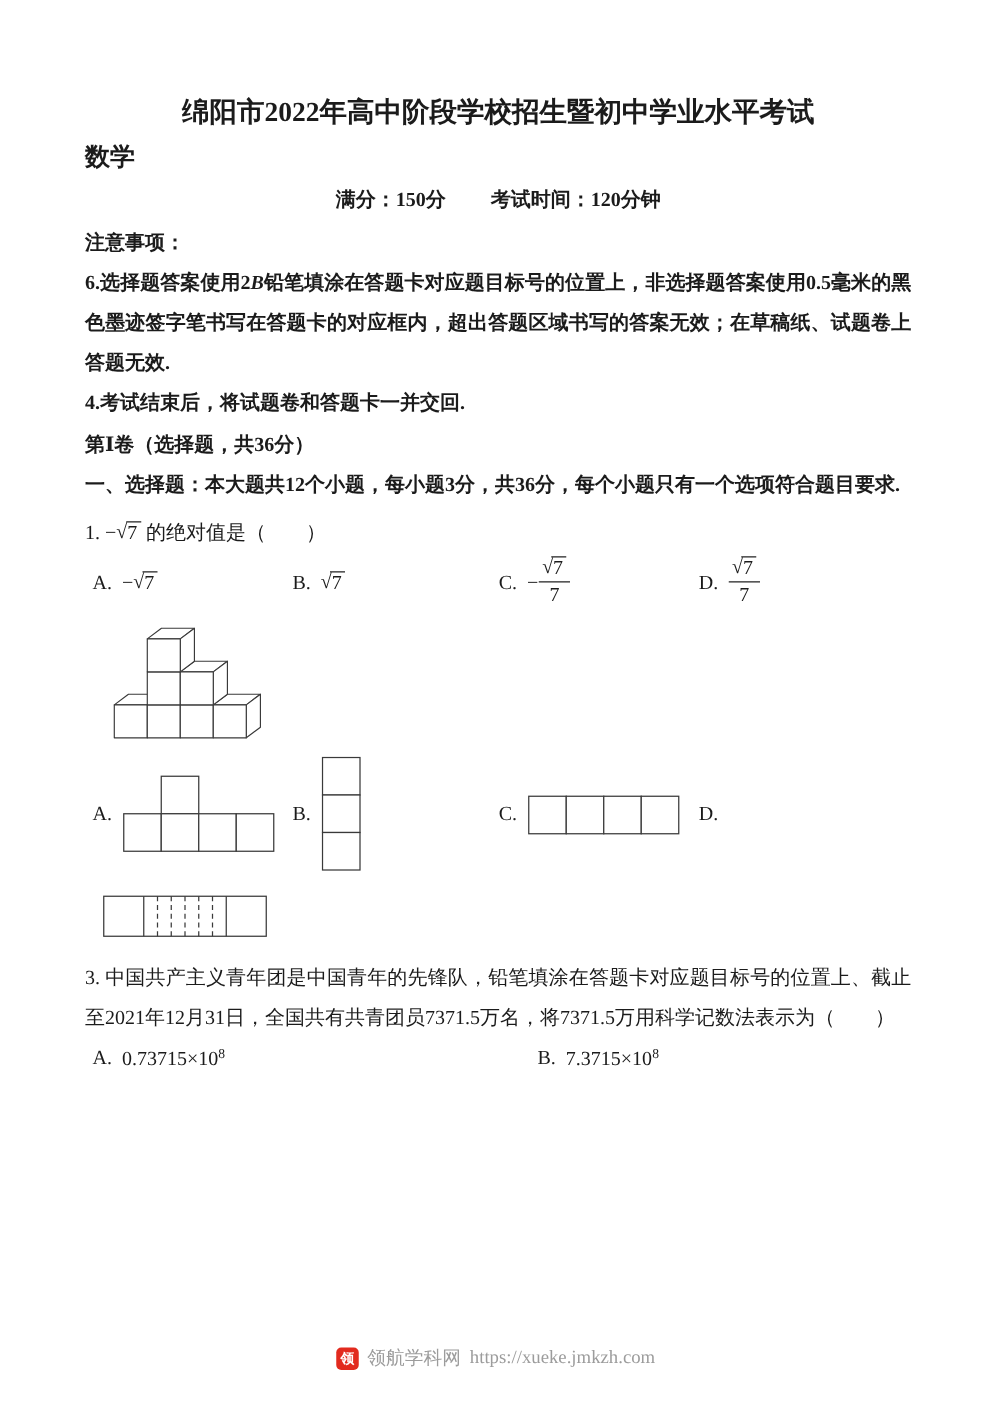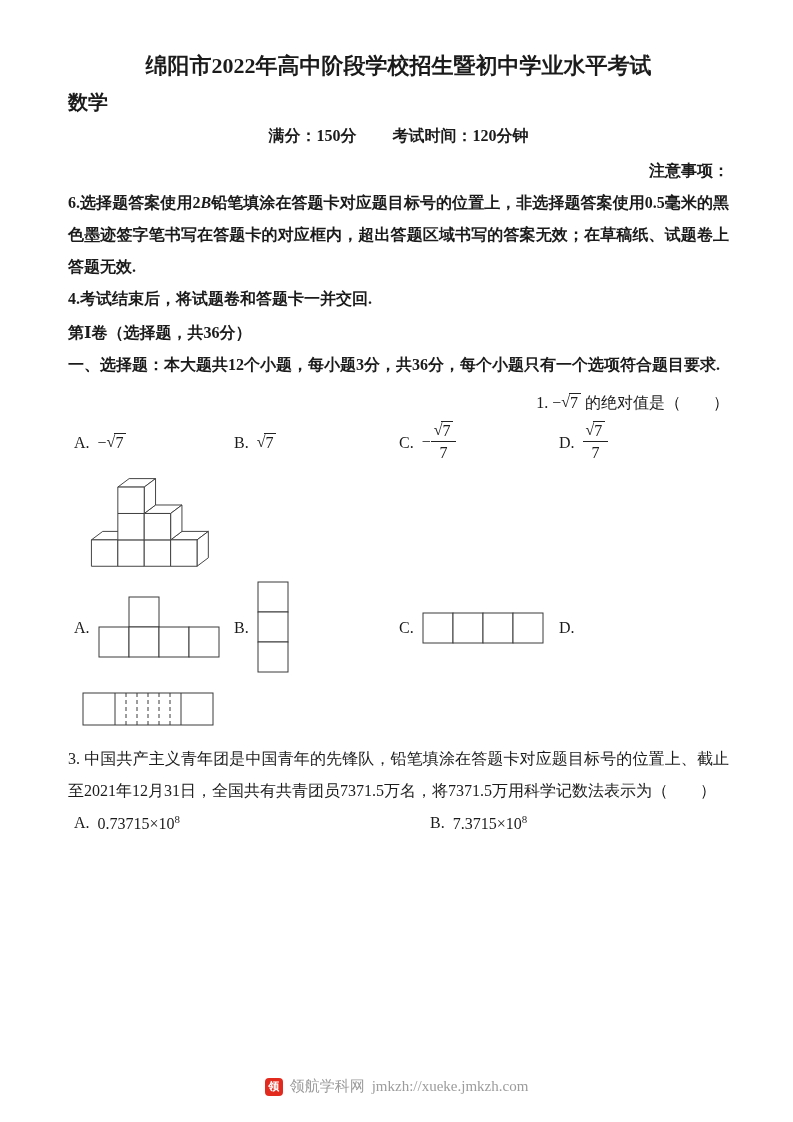--- a/index.html
+++ b/index.html
@@ -5,24 +5,24 @@
   * { box-sizing: border-box; }
   html,body { margin:0; padding:0; background:#ffffff; }
   .page {
     position: relative;
     width: 793px; height: 1122px;
     margin: 0 auto;
     background: #ffffff;
     color: #1b1b1b;
     font-family: "Liberation Serif", "DejaVu Serif", serif;
     font-size: 16px;
-    padding: 52px 64px 0 68px;
+    padding: 76px 64px 0 68px;
     overflow: hidden;
   }
-  p { margin: 0; line-height: 2.0; text-align: right; }
+  p { margin: 0; line-height: 2.0; }
   .bold { font-weight: 700; }
   .center { text-align: left; }
   .just { text-align: justify; }
   h1.title { font-size: 22px; font-weight: 700; text-align: center; margin: 0; line-height: 1.25; }
   h2.subject { font-size: 20px; font-weight: 700; margin: 10px 0 0 0; line-height: 1.2; }
   .scoreline { display: flex; justify-content: center; gap: 36px; font-weight: 700; margin-top: 12px; font-size: 16px; }
   .notice { margin-top: 8px; }
   .section-title { margin-top: 2px; }
   .q { margin-top: 6px; }
   .q2 { margin-top: 10px; }
@@ -198,16 +198,16 @@
       <span class="cell">
         <span class="olabel">B.</span>
         <span class="math"><span>7.3715×10</span><sup>8</sup></span>
       </span>
     </div>
   </div>
 
   <div class="footer">
     <span class="logo">领</span>
     <span>领航学科网</span>
-    <span>jmkzh://xueke.jmkzh.com</span>
+    <span>https://xueke.jmkzh.com</span>
   </div>
 
 </div>
 
 </body></html>

